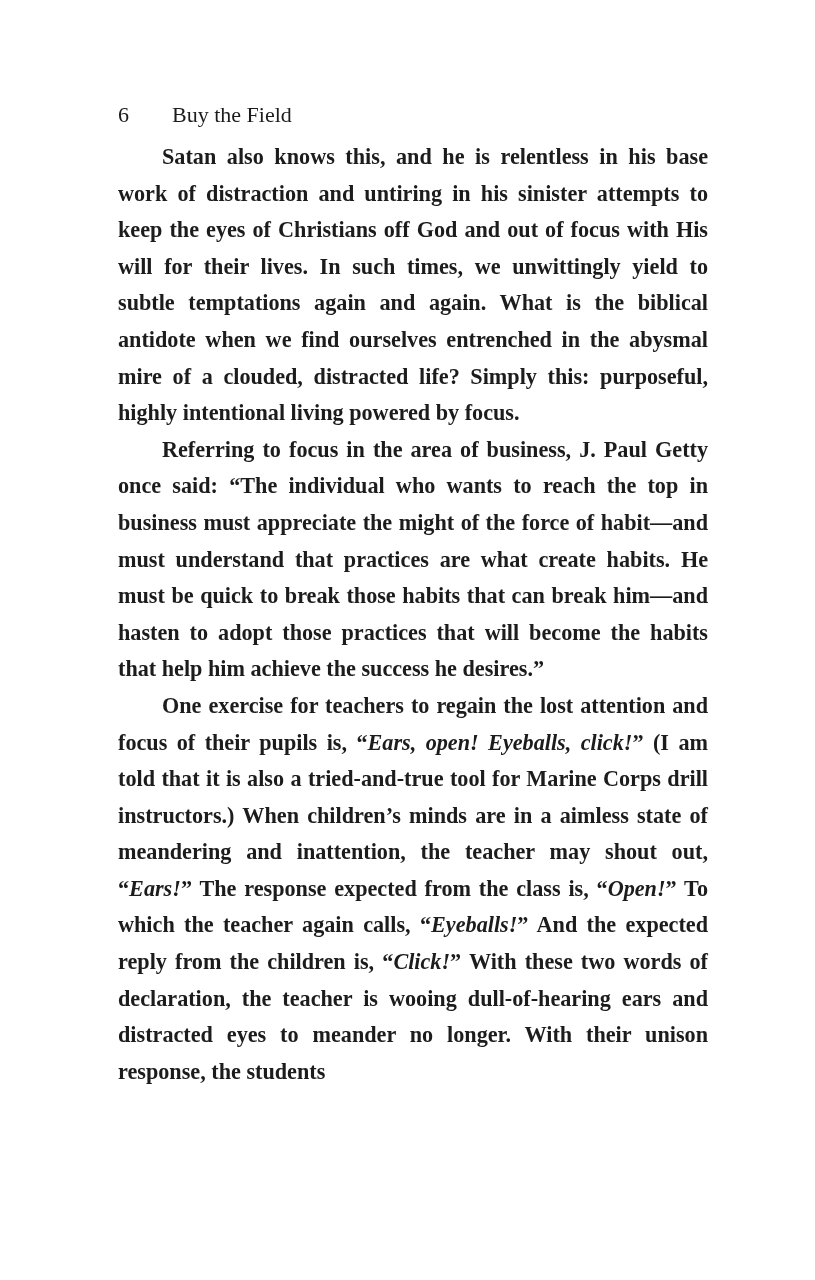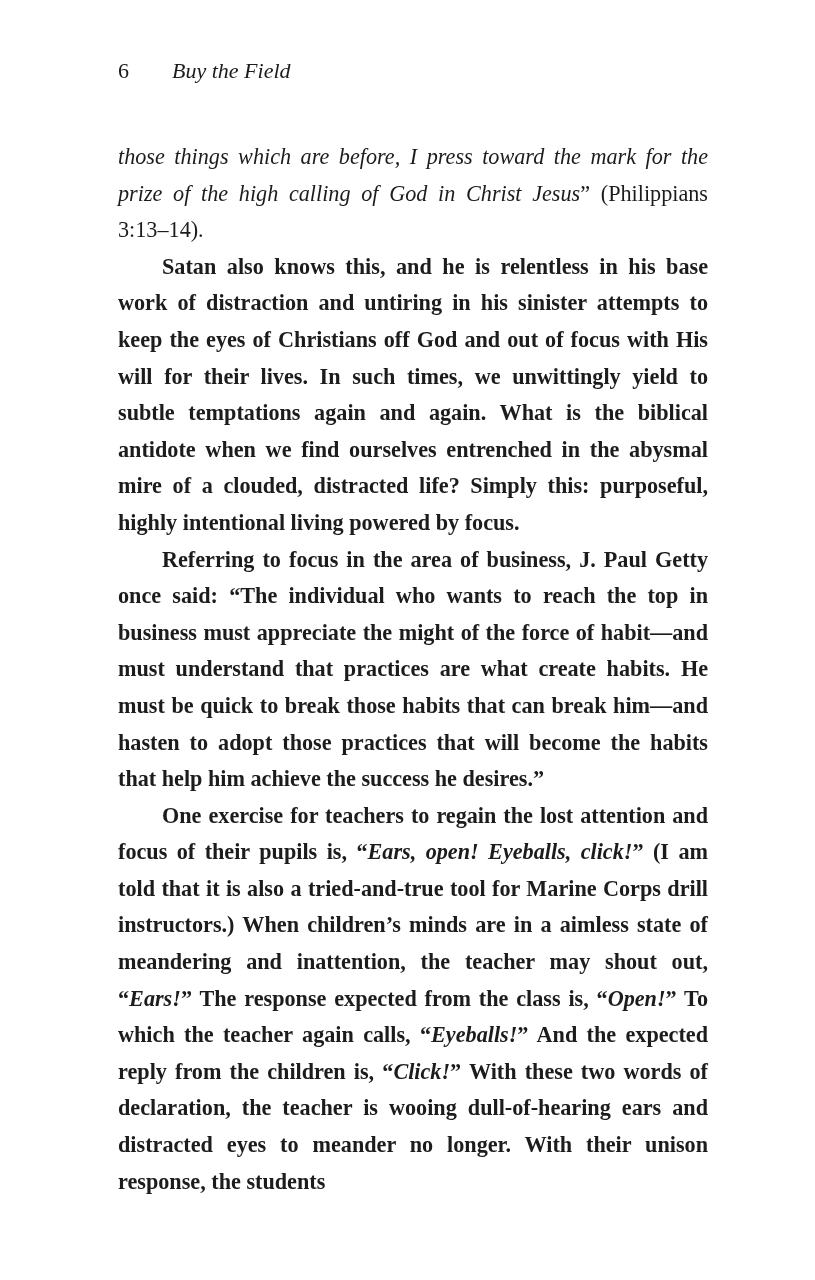--- a/index.html
+++ b/index.html
@@ -24,22 +24,22 @@
     right: 107px;
     font-size: 22px;
     line-height: 26px;
     display: flex;
     align-items: baseline;
   }
   .page-number {
     font-style: normal;
   }
   .running-title {
-    font-style: italic;
     margin-left: 43px;
+    margin-top: 44px;
   }
   .body-text {
     position: absolute;
     top: 139px;
     left: 118px;
     width: 590px;
     font-size: 22.2px;
     line-height: 36.6px;
     text-align: justify;
   }
@@ -57,18 +57,17 @@
 </style>
 </head>
 <body>
 
 <div class="page" style="color: rgb(28, 28, 28); background: rgb(255, 255, 255);">
   <div class="page-header">
     <span class="page-number">6</span>
     <span class="running-title">Buy the Field</span>
   </div>
   <div class="body-text">
-      <p><span class="italic">those things which are before, I press toward the mark for the prize of the high calling of God in Christ Jesus</span><span>” (Philippians 3:13–14).</span></p>
       <p class="indent"><span>Satan also knows this, and he is relentless in his base work of distraction and untiring in his sinister attempts to keep the eyes of Christians off God and out of focus with His will for their lives. In such times, we unwittingly yield to subtle temptations again and again. What is the biblical antidote when we find ourselves entrenched in the abysmal mire of a clouded, distracted life? Simply this: purposeful, highly intentional living powered by focus.</span></p>
       <p class="indent"><span>Referring to focus in the area of business, J. Paul Getty once said: “The individual who wants to reach the top in business must appreciate the might of the force of habit—and must understand that practices are what create habits. He must be quick to break those habits that can break him—and hasten to adopt those practices that will become the habits that help him achieve the success he desires.”</span></p>
       <p class="indent"><span>One exercise for teachers to regain the lost attention and focus of their pupils is, “</span><span class="italic">Ears, open! Eyeballs, click!</span><span>” (I am told that it is also a tried-and-true tool for Marine Corps drill instructors.) When children’s minds are in a aimless state of meandering and inattention, the teacher may shout out, “</span><span class="italic">Ears!</span><span>” The response expected from the class is, “</span><span class="italic">Open!</span><span>” To which the teacher again calls, “</span><span class="italic">Eyeballs!</span><span>” And the expected reply from the children is, “</span><span class="italic">Click!</span><span>” With these two words of declaration, the teacher is wooing dull-of-hearing ears and distracted eyes to meander no longer. With their unison response, the students</span></p>
     </div>
 </div>
 
 </body></html>

